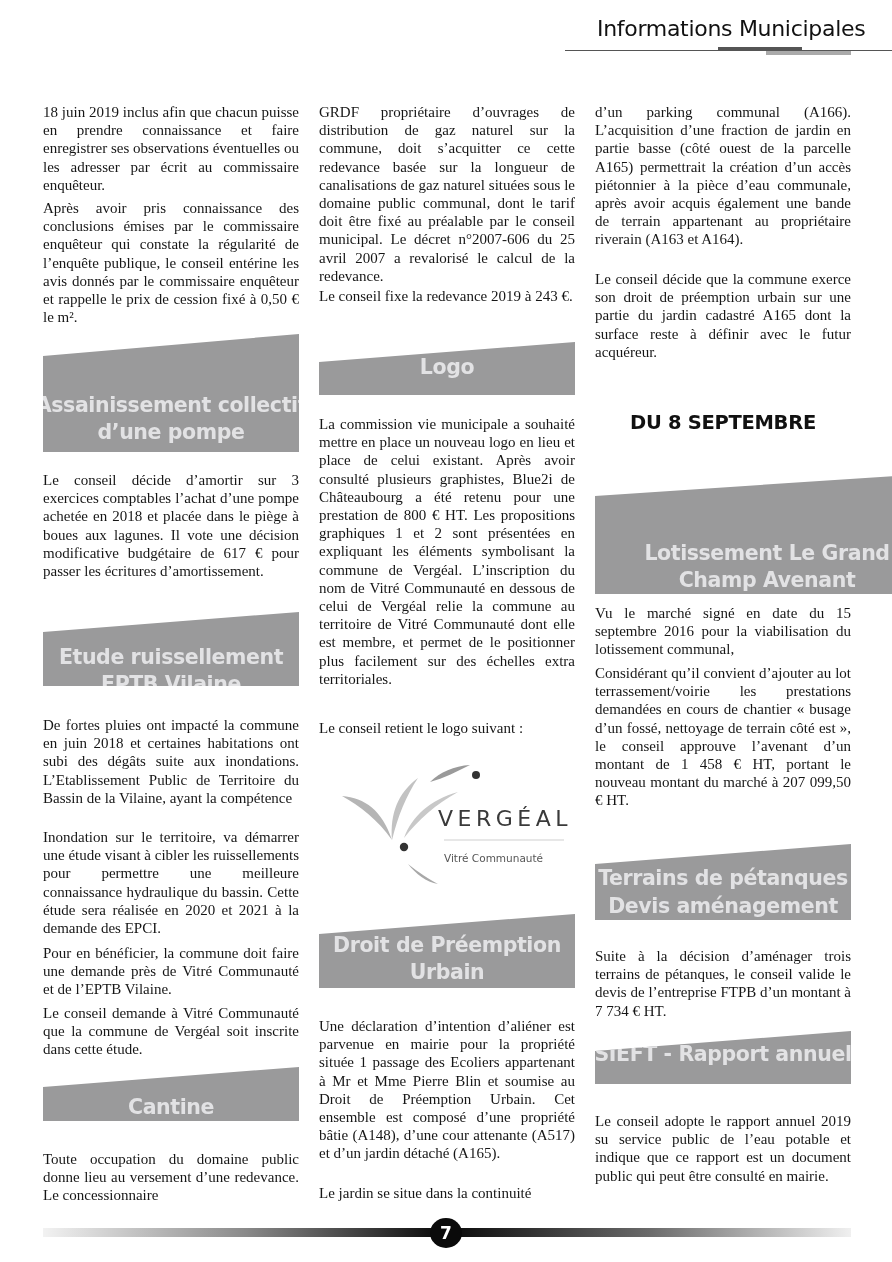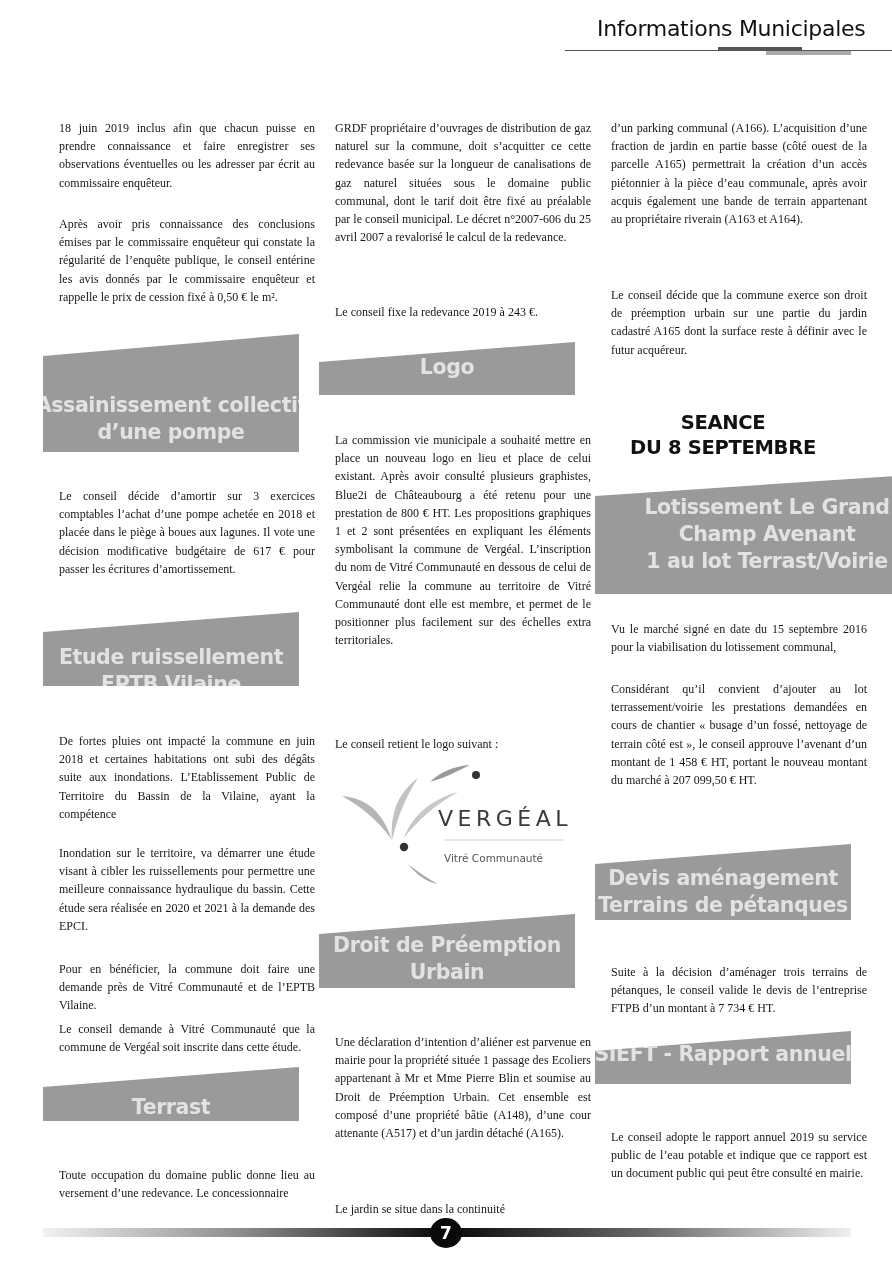--- a/index.html
+++ b/index.html
@@ -9,22 +9,22 @@
     position: absolute; left: 597px; top: 16px;
     font-family: "DejaVu Sans", sans-serif; font-size: 22px; color: #111;
     letter-spacing: -0.3px; white-space: nowrap;
   }
   .head-rule { position: absolute; left: 565px; top: 50px; width: 327px; height: 1px; background: #555; }
   .head-bar-dark { position: absolute; left: 718px; top: 47px; width: 84px; height: 4px; background: #555; }
   .head-bar-light { position: absolute; left: 766px; top: 51px; width: 85px; height: 4px; background: #aaa; }
 
   .p {
     position: absolute; width: 256px;
-    font-family: "Liberation Serif", serif; font-size: 12px; line-height: 18.2px;
-    color: #161616; text-align: justify; margin: 16px;
+    font-family: "Liberation Serif", serif; font-size: 15px; line-height: 18.2px;
+    color: #161616; text-align: justify; margin: 0;
   }
 
   .hbox {
     position: absolute; width: 256px; background: #9a9a9b;
     clip-path: polygon(0 var(--slant), 100% 0, 100% 100%, 0 100%);
     display: flex; flex-direction: column; justify-content: flex-end; align-items: center;
     overflow: hidden;
   }
   .hbox .t {
     font-family: "DejaVu Sans", sans-serif; font-weight: bold; color: #e2e2e4;
@@ -71,21 +71,21 @@
 <div class="hbox" style="left:43px; top:612px; height:74px; --slant:20px;">
   <div class="t">Etude ruissellement</div>
   <div class="t" style="margin-bottom:-12px;">EPTB Vilaine</div>
 </div>
 <p class="p" style="left:43px; top:716px;">De fortes pluies ont impacté la commune en juin 2018 et certaines habitations ont subi des dégâts suite aux inondations. L’Etablissement Public de Territoire du Bassin de la Vilaine, ayant la compétence</p>
 <p class="p" style="left:43px; top:828px;">Inondation sur le territoire, va démarrer une étude visant à cibler les ruissellements pour permettre une meilleure connaissance hydraulique du bassin. Cette étude sera réalisée en 2020 et 2021 à la demande des EPCI.</p>
 <p class="p" style="left:43px; top:944px;">Pour en bénéficier, la commune doit faire une demande près de Vitré Communauté et de l’EPTB Vilaine.</p>
 <p class="p" style="left:43px; top:1004px;">Le conseil demande à Vitré Communauté que la commune de Vergéal soit inscrite dans cette étude.</p>
 
 <div class="hbox" style="left:43px; top:1067px; height:54px; --slant:20px;">
-  <div class="t" style="margin-bottom:0px;">Terrast</div>
+  <div class="t" style="margin-bottom:0px;">Cantine</div>
 </div>
 <p class="p" style="left:43px; top:1150px;">Toute occupation du domaine public donne lieu au versement d’une redevance. Le concessionnaire</p>
 
 <p class="p" style="left:319px; top:103px;">GRDF propriétaire d’ouvrages de distribution de gaz naturel sur la commune, doit s’acquitter ce cette redevance basée sur la longueur de canalisations de gaz naturel situées sous le domaine public communal, dont le tarif doit être fixé au préalable par le conseil municipal. Le décret n°2007-606 du 25 avril 2007 a revalorisé le calcul de la redevance.</p>
 <p class="p" style="left:319px; top:287px;">Le conseil fixe la redevance 2019 à 243 €.</p>
 
 <div class="hbox" style="left:319px; top:342px; height:53px;justify-content:center; --slant:20px;">
   <div class="t" style="margin-bottom:3px;">Logo</div>
 </div>
 <p class="p" style="left:319px; top:415px;">La commission vie municipale a souhaité mettre en place un nouveau logo en lieu et place de celui existant. Après avoir consulté plusieurs graphistes, Blue2i de Châteaubourg a été retenu pour une prestation de 800 € HT. Les propositions graphiques 1 et 2 sont présentées en expliquant les éléments symbolisant la commune de Vergéal. L’inscription du nom de Vitré Communauté en dessous de celui de Vergéal relie la commune au territoire de Vitré Communauté dont elle est membre, et permet de le positionner plus facilement sur des échelles extra territoriales.</p>
@@ -110,35 +110,33 @@
   <div class="t">Droit de Préemption</div>
   <div class="t" style="margin-bottom:2px;">Urbain</div>
 </div>
 <p class="p" style="left:319px; top:1017px;">Une déclaration d’intention d’aliéner est parvenue en mairie pour la propriété située 1 passage des Ecoliers appartenant à Mr et Mme Pierre Blin et soumise au Droit de Préemption Urbain. Cet ensemble est composé d’une propriété bâtie (A148), d’une cour attenante (A517) et d’un jardin détaché (A165).</p>
 <p class="p" style="left:319px; top:1184px;">Le jardin se situe dans la continuité</p>
 
 <p class="p" style="left:595px; top:103px;">d’un parking communal (A166). L’acquisition d’une fraction de jardin en partie basse (côté ouest de la parcelle A165) permettrait la création d’un accès piétonnier à la pièce d’eau communale, après avoir acquis également une bande de terrain appartenant au propriétaire riverain (A163 et A164).</p>
 <p class="p" style="left:595px; top:270px;">Le conseil décide que la commune exerce son droit de préemption urbain sur une partie du jardin cadastré A165 dont la surface reste à définir avec le futur acquéreur.</p>
 
 <div class="seance">
-  <div>SEANCE</div>
   <div>DU 8 SEPTEMBRE</div>
 </div>
 
 <div class="hbox" style="left:595px; top:476px; height:118px;padding-left:44px; --slant:20px;">
   <div class="t">Lotissement Le Grand</div>
   <div class="t">Champ Avenant</div>
-  <div class="t" style="margin-bottom:19px;">1 au lot Terrast/Voirie</div>
 </div>
 <p class="p" style="left:595px; top:604px;">Vu le marché signé en date du 15 septembre 2016 pour la viabilisation du lotissement communal,</p>
 <p class="p" style="left:595px; top:664px;">Considérant qu’il convient d’ajouter au lot terrassement/voirie les prestations demandées en cours de chantier « busage d’un fossé, nettoyage de terrain côté est », le conseil approuve l’avenant d’un montant de 1 458 € HT, portant le nouveau montant du marché à 207 099,50 € HT.</p>
 
 <div class="hbox" style="left:595px; top:844px; height:76px; --slant:20px;">
+  <div class="t" style="margin-bottom:1px;">Terrains de pétanques</div>
   <div class="t">Devis aménagement</div>
-  <div class="t" style="margin-bottom:1px;">Terrains de pétanques</div>
 </div>
 <p class="p" style="left:595px; top:947px;">Suite à la décision d’aménager trois terrains de pétanques, le conseil valide le devis de l’entreprise FTPB d’un montant à 7 734 € HT.</p>
 
 <div class="hbox" style="left:595px; top:1031px; height:53px; --slant:20px;">
   <div class="t" style="margin-bottom:16px;">SIEFT - Rapport annuel</div>
 </div>
 <p class="p" style="left:595px; top:1112px;">Le conseil adopte le rapport annuel 2019 su service public de l’eau potable et indique que ce rapport est un document public qui peut être consulté en mairie.</p>
 
 <div class="footer-bar"></div>
 <div class="page-num">7</div>

